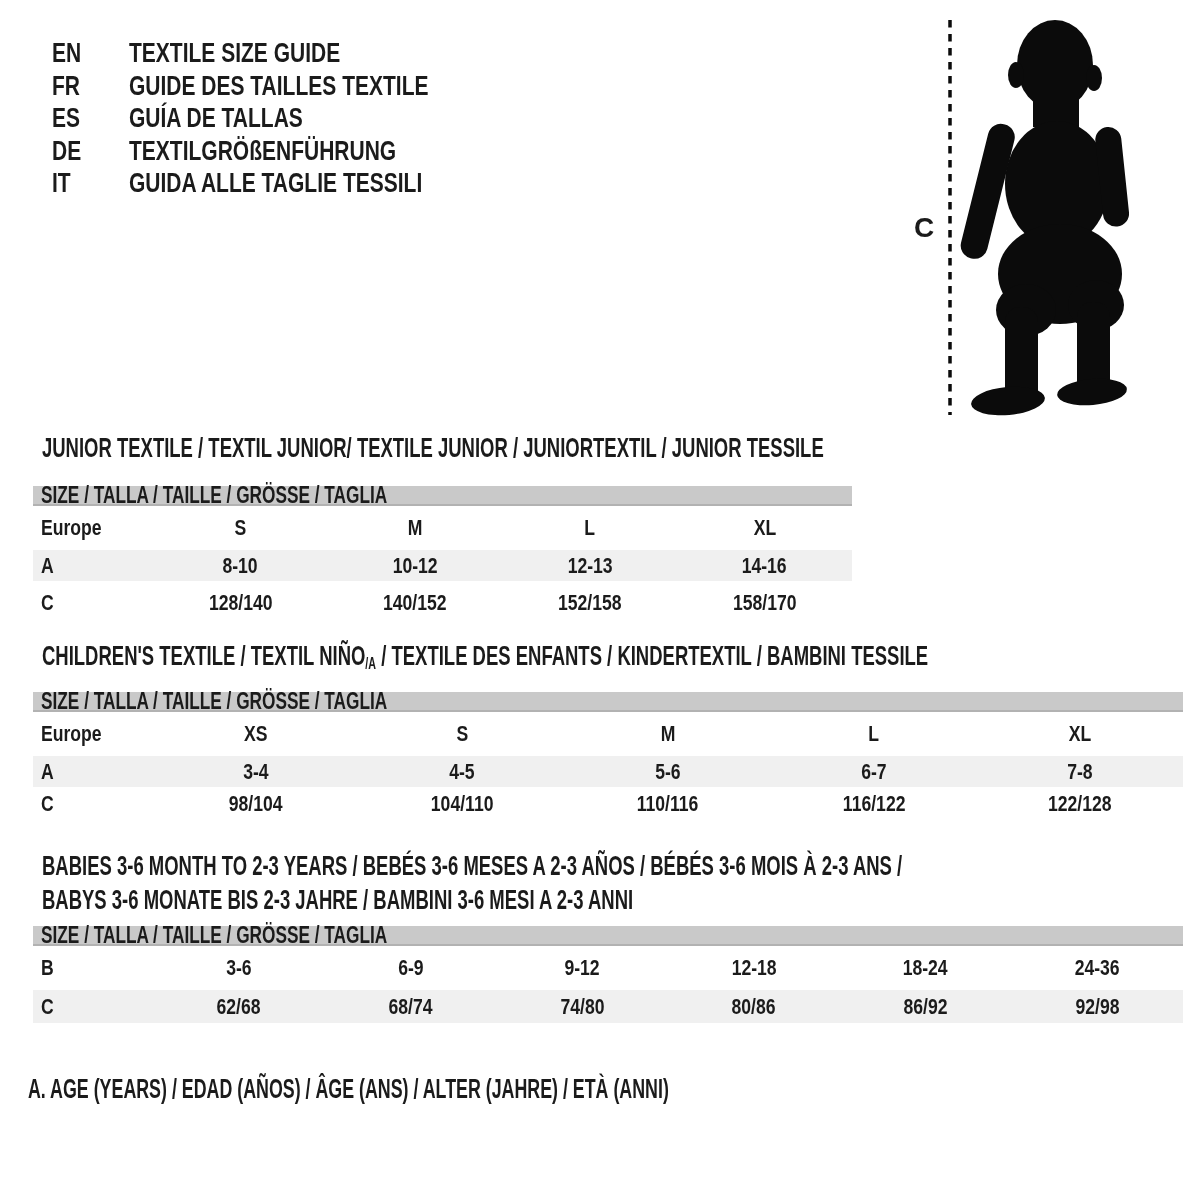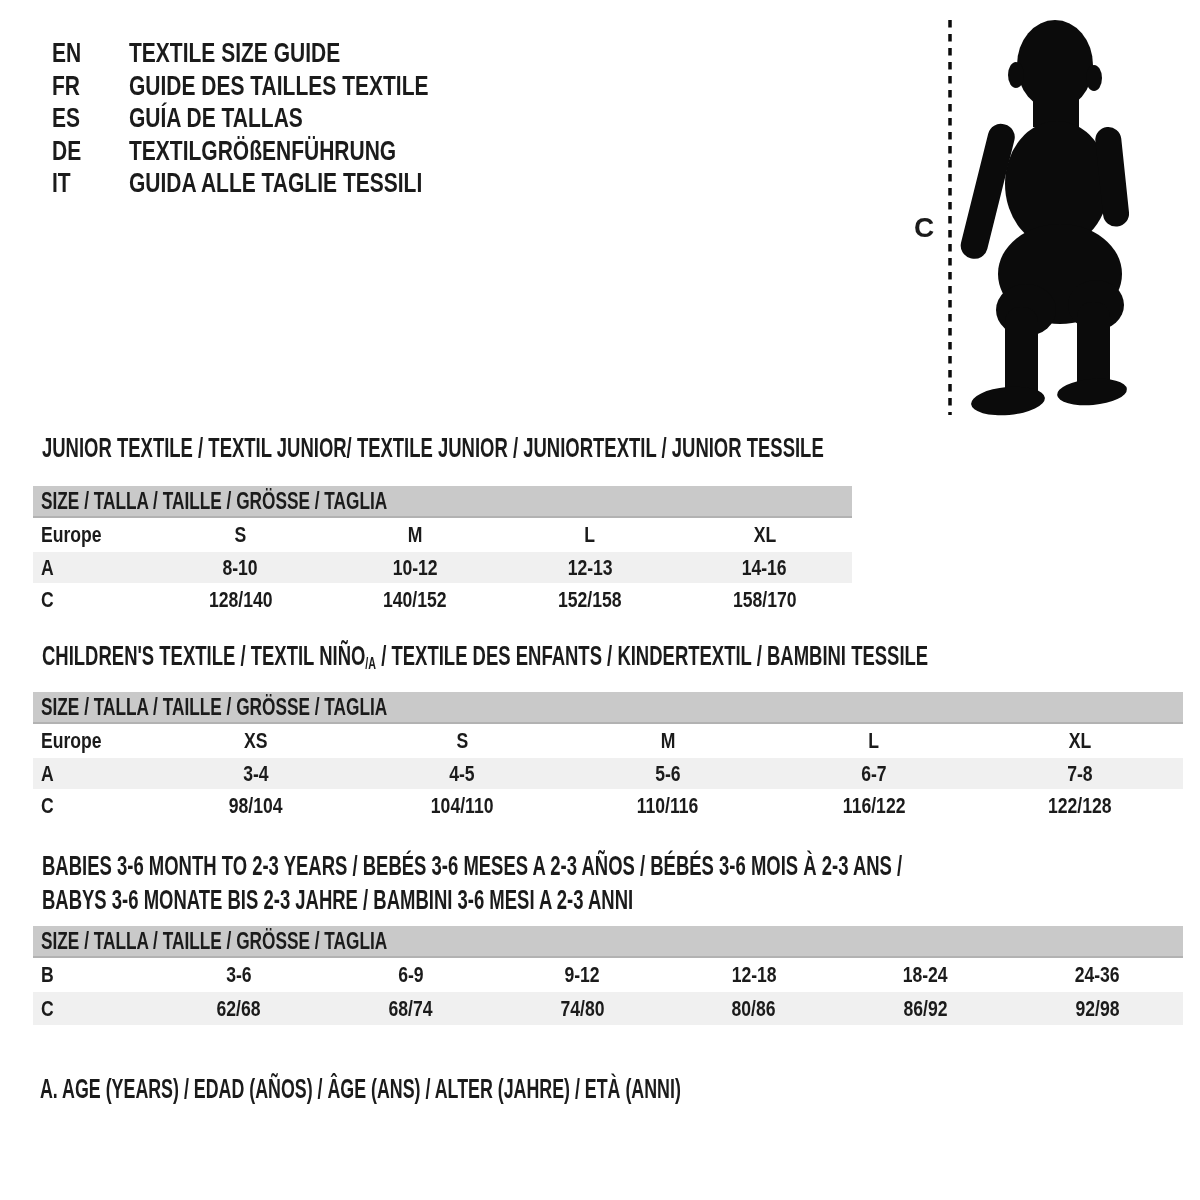--- a/index.html
+++ b/index.html
@@ -34,37 +34,37 @@
   #babies-title   { left:42px; top:849px; }
   .sub { font-size:0.58em; vertical-align:-0.22em; }
 
   
   .size-table { position:absolute; left:33px; }
   #junior-table   { top:486px; width:819px;  }
   #children-table { top:692px; width:1150px; }
   #babies-table   { top:926px; width:1150px; }
 
   .bar {
-    height:32px; box-sizing:border-box;
+    height:20px; box-sizing:border-box;
     background:var(--bar-bg,#c9c9c9);
     border-bottom:2px solid var(--bar-edge,#b2b2b2);
     display:flex; align-items:center; padding-left:8px;
     font-size:23px;
   }
   .tr { display:grid; align-items:center; font-size:22px; }
   .cols4 { grid-template-columns:120px repeat(4,1fr); }
   .cols5 { grid-template-columns:120px repeat(5,1fr); }
   .cols6 { grid-template-columns:120px repeat(6,1fr); }
-  .h34 { height:34px; } .h31 { height:31px; } .h33 { height:33px; }
+  .h34 { height:44px; } .h31 { height:31px; } .h33 { height:33px; }
   .stripe { background:var(--stripe-bg,#f0f0f0); }
   .td { text-align:center; overflow:visible; }
   .td.label { text-align:left; padding-left:8px; }
 
   
-  .footnotes { position:absolute; left:40px; top:1073px; font-size:27px; line-height:33.5px;text-align:center; }
+  .footnotes { position:absolute; left:28px; top:1073px; font-size:27px; line-height:33.5px;text-align:center; }
 </style>
 </head>
 <body>
 
 <div class="page">
 
   <div class="langs">
     <div class="lang-row">
       <span class="cx cx75">EN</span>
       <span class="cx cx75">TEXTILE SIZE GUIDE</span>

